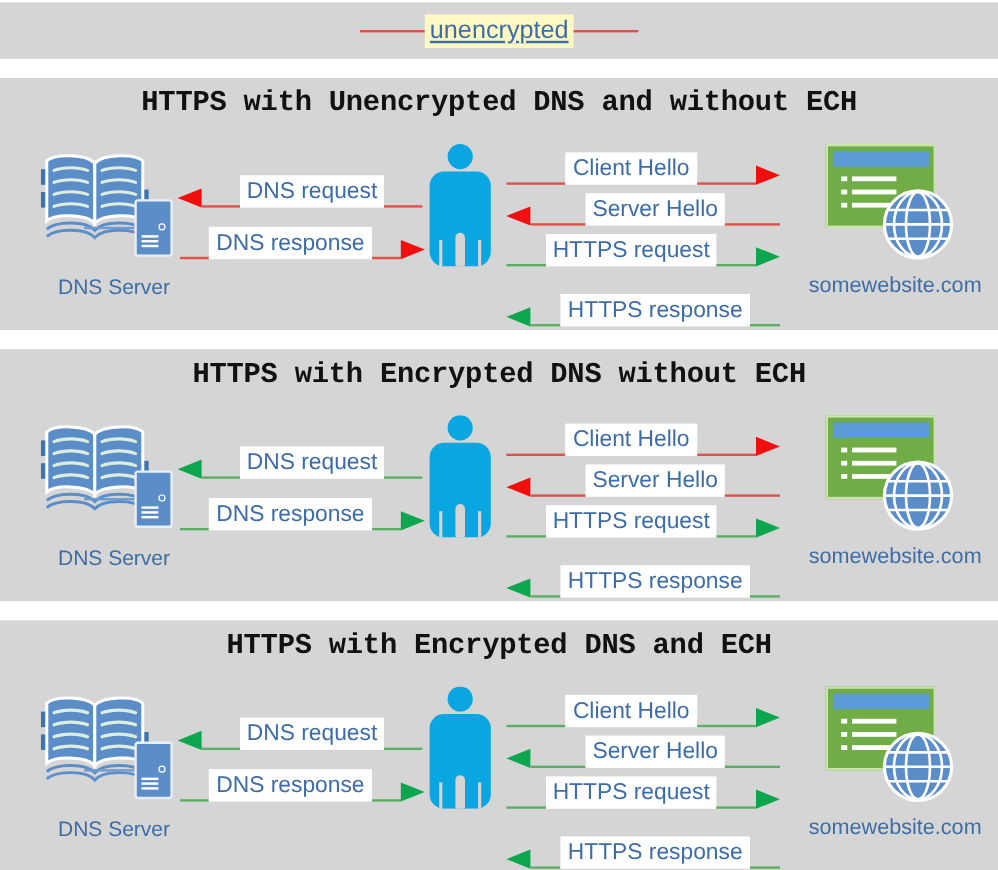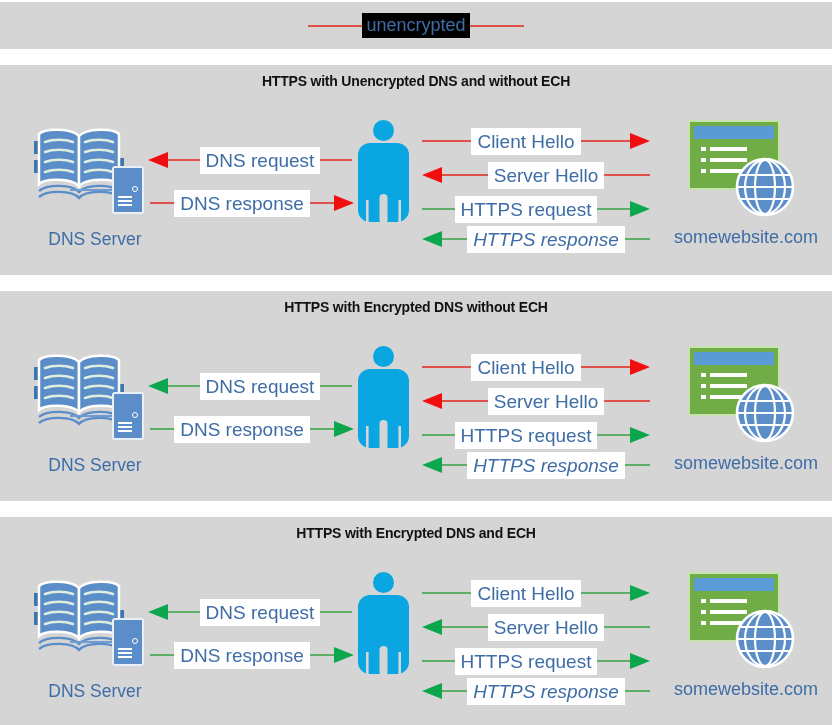--- a/index.html
+++ b/index.html
@@ -4,46 +4,46 @@
 <style>
   html,body{margin:0;padding:0;background:#ffffff;}
   .canvas{
     position:relative;width:832px;height:725px;background:#ffffff;overflow:hidden;
     font-family:"Liberation Sans","DejaVu Sans",sans-serif;
   }
   .band{position:absolute;left:0;width:832px;background:#d5d5d5;}
   .legend{top:2px;height:47px;display:flex;align-items:center;justify-content:center;gap:84px;}
   .legend-item{display:flex;align-items:center;}
   .legend-item .seg{width:54px;height:2px;}
-  .legend-item .lbl{background:#000000;color:#3e6da6;font-size:18px;padding:2px 4px;}
+  .legend-item .lbl{background:#fef9c3;color:#3e6da6;font-size:21px;padding:2px 4px;text-decoration:underline;}
 
   .panel{height:210px;}
   .panel-title{position:absolute;top:8px;left:0;width:100%;margin:0;text-align:center;
-    font-size:14px;font-weight:bold;color:#111111;letter-spacing:-0.2px;}
+    font-size:24px;font-weight:bold;color:#111111;letter-spacing:-0.2px;font-family:Liberation Mono, monospace;}
 
   
-  .arrow{position:absolute;height:26px;display:flex;align-items:center;}
+  .arrow{position:absolute;height:26px;display:flex;align-items:flex-end;}
   .arrow .seg{flex:1;height:2px;}
   .arrow .albl{background:#ffffff;color:#3e6da6;font-size:19px;line-height:25px;padding:1px 6px;white-space:nowrap;}
   .head{width:0;height:0;border-top:8px solid transparent;border-bottom:8px solid transparent;}
   .head-l{border-right:20px solid;}
   .head-r{border-left:20px solid;}
   [data-status="unencrypted"] .seg{background:#e05149;}
   [data-status="unencrypted"] .head-l{border-right-color:#f10e0e;}
   [data-status="unencrypted"] .head-r{border-left-color:#f10e0e;}
   [data-status="encrypted"] .seg{background:#5fae66;}
   [data-status="encrypted"] .head-l{border-right-color:#0ca64f;}
   [data-status="encrypted"] .head-r{border-left-color:#0ca64f;}
 
   .row-dns-request {left:148px;width:204px;top:82px;}
   .row-dns-response{left:150px;width:204px;top:125px;}
   .row-client-hello  {left:422px;width:228px;top:63px;}
   .row-server-hello  {left:422px;width:228px;top:97px;}
   .row-https-request {left:422px;width:228px;top:131px;}
-  .row-https-response{left:422px;width:228px;top:161px;font-style:italic;}
+  .row-https-response{left:422px;width:228px;top:181px;}
 
   
   .dns-group{position:absolute;left:20px;top:0;width:150px;height:176px;}
   .book{position:absolute;left:14px;top:60px;}
   .connector{position:absolute;left:50px;top:124px;width:46px;height:2px;background:#6f9bd0;}
   .server{position:absolute;left:92px;top:101px;width:28px;height:44px;background:#5b8dc9;
     border:2px solid #e9eff7;border-radius:3px;}
   .server .dot{position:absolute;right:4px;top:18px;width:4px;height:4px;border:1px solid #ffffff;border-radius:50%;}
   .server .bar{position:absolute;left:4px;width:14px;height:2px;background:#ffffff;}
   .server .b1{bottom:14px;} .server .b2{bottom:10px;} .server .b3{bottom:6px;}

